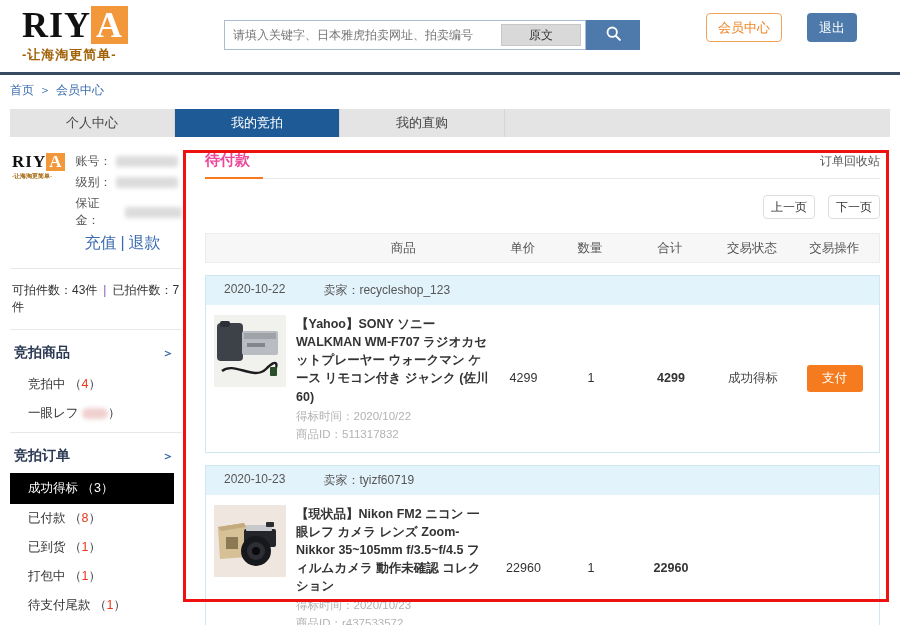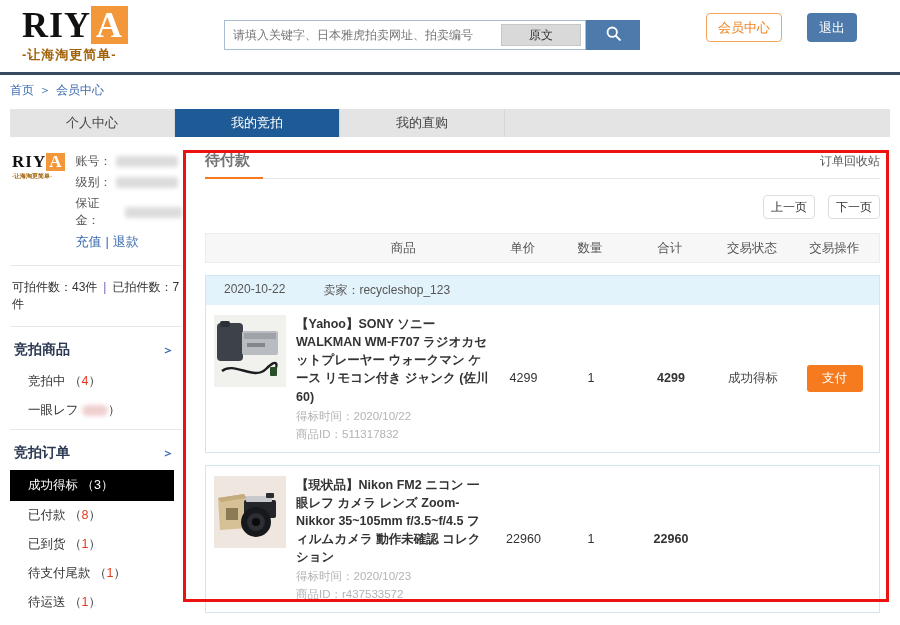--- a/index.html
+++ b/index.html
@@ -50,21 +50,21 @@
 
   
   .profile { display:flex; padding:2px 0 10px 2px; }
   .mini-logo .logo-txt { font-size:17px; line-height:18px; }
   .mini-logo .logo-a { line-height:18px; padding:0 3px; }
   .mini-logo .logo-tag { font-size:6px; letter-spacing:0; margin-top:1px; }
   .acct { margin-left:10px; font-size:12px; color:#555; }
   .acct-row { display:flex; align-items:center; margin-bottom:4px; }
   .blur-box { display:inline-block; width:62px; height:11px; margin-left:5px;
     background:#dcdcdc; border-radius:2px; filter:blur(2px); }
-  .acct-links { font-size:13px; margin-top:2px; }
+  .acct-links { font-size:16px; margin-top:2px;margin-left:9px; }
   .acct-links a { color:#3a6bb0; text-decoration:none; cursor:pointer; }
   .acct-links .bar { color:#3a6bb0; margin:0 4px; }
 
   .side-divider { border-top:1px solid #e8e8e8; margin:4px 0; }
   .stats { font-size:12px; color:#333; padding:9px 0 9px 2px; }
   .stats .bar { color:#7a5ab5; margin:0 6px; }
 
   .sec-head { display:flex; justify-content:space-between; align-items:center;
     padding:10px 8px 8px 4px; font-size:14px; font-weight:bold; color:#2b3952; cursor:pointer; }
   .sec-head .arrow { color:#3a6bb0; font-size:12px; font-weight:bold; }
@@ -72,21 +72,21 @@
   .side-item .cnt { color:#e8391d; }
   .side-item .paren { color:#333; }
   .side-item.active { background:#000000; color:#fff; padding:7px 0 7px 18px; margin-right:8px; }
   .side-item.active .cnt, .side-item.active .paren { color:#fff; }
   .blur-cnt { display:inline-block; width:26px; height:11px; background:#f0cfcf;
     border-radius:6px; filter:blur(2px); vertical-align:middle; }
 
   
   .panel-head { display:flex; justify-content:space-between; align-items:flex-end;
     border-bottom:1px solid #e8e8e8; padding-bottom:0; }
-  .panel-title { font-size:15px; font-weight:bold; color:#737373; padding-bottom:8px; position:relative; }
+  .panel-title { font-size:15px; font-weight:bold; color:#ec4899; padding-bottom:8px; position:relative; }
   .panel-title::after { content:""; position:absolute; left:0; bottom:-1px; width:58px; height:2px; background:#f57b1e; }
   .recycle { font-size:12px; color:#555; padding-bottom:8px; cursor:pointer; }
 
   .pager { display:flex; justify-content:flex-end; gap:13px; margin:16px 0 14px 0; }
   .page-btn { width:52px; height:24px; background:#fff; border:1px solid #ddd; border-radius:4px;
     font-size:12px; color:#333; display:flex; align-items:center; justify-content:center; cursor:pointer; }
 
   .thead { display:flex; background:#f7f7f7; border:1px solid #ececec; height:30px;
     align-items:center; font-size:12.5px; color:#555; }
   .col-prod { width:285px; } .col-price { width:65px; } .col-qty { width:70px; }
@@ -219,20 +219,24 @@
     <div class="side-item active">
       <span>成功得标</span>
       <span class="paren">（</span><span class="cnt">3</span><span class="paren">）</span>
     </div>
     <div class="side-item">
       <span>已付款</span>
       <span class="paren">（</span><span class="cnt">8</span><span class="paren">）</span>
     </div>
     <div class="side-item">
       <span>已到货</span>
+      <span class="paren">（</span><span class="cnt">1</span><span class="paren">）</span>
+    </div>
+    <div class="side-item">
+      <span>打包中</span>
       <span class="paren">（</span><span class="cnt">1</span><span class="paren">）</span>
     </div>
     <div class="side-item">
       <span>待支付尾款</span>
       <span class="paren">（</span><span class="cnt">1</span><span class="paren">）</span>
     </div>
     <div class="side-item">
       <span>待运送</span>
       <span class="paren">（</span><span class="cnt">1</span><span class="paren">）</span>
     </div>
@@ -294,20 +298,24 @@
         <div class="status-col col-status">
             <span class="status-txt">成功得标</span>
           </div>
         <div class="action-col col-action">
             <button class="pay-btn">支付</button>
           </div>
       </div>
     </div>
 
     <div class="group">
+      <div class="group-head">
+        <span>2020-10-23</span>
+        <span class="seller"><span>卖家：</span><span>tyizf60719</span></span>
+      </div>
       <div class="group-body">
         <div class="rows-col">
           <div class="item-row">
             <div class="prod-cell">
               <div class="prod-img">
                 <svg width="72" height="72" viewBox="0 0 72 72">
                   <rect width="72" height="72" fill="#efe6df"></rect>
                   <path d="M4 22 L30 18 L34 24 L34 52 L6 54 Z" fill="#d6c096"></path>
                   <path d="M4 22 L30 18 L32 22 L7 26 Z" fill="#c4ab7e"></path>
                   <rect x="12" y="32" width="12" height="12" fill="#8c7a55"></rect>

